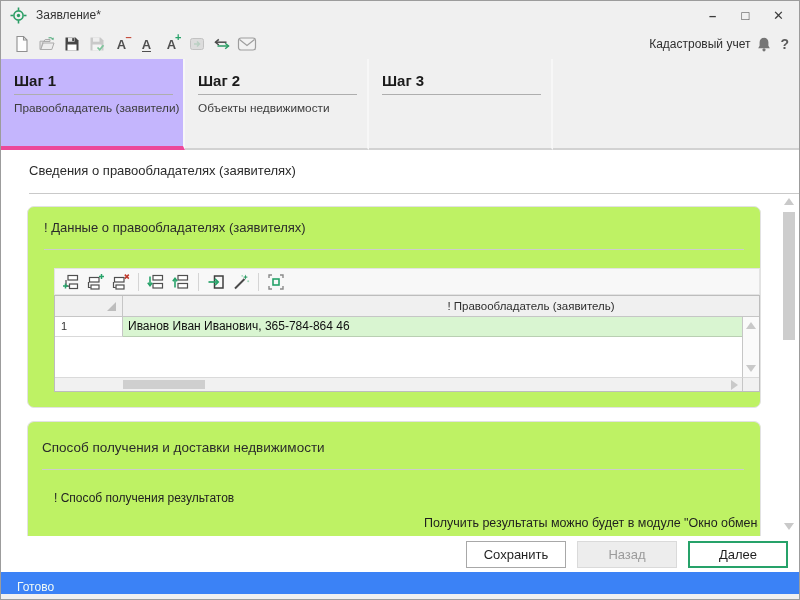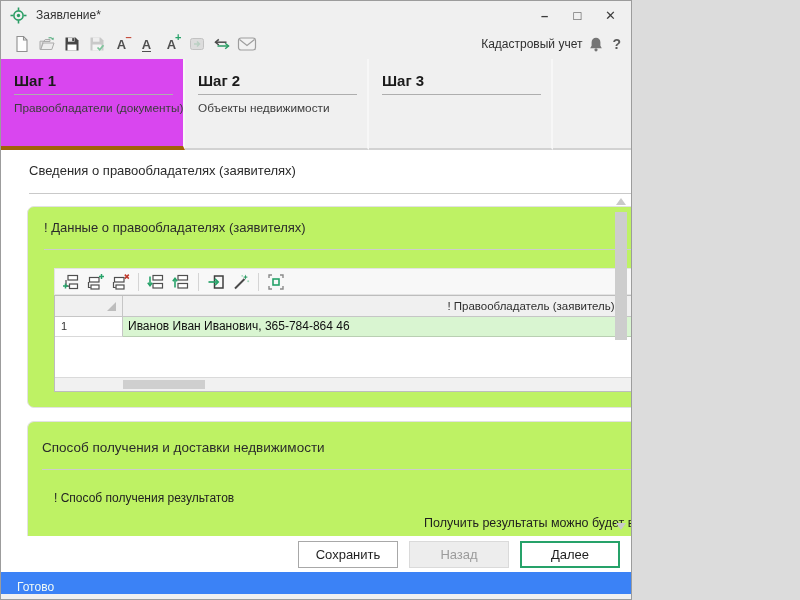--- a/index.html
+++ b/index.html
@@ -1,17 +1,17 @@
 <!DOCTYPE html>
 <html><head>
 <meta charset="utf-8">
 <style>
   html,body{margin:0;padding:0;}
   body{width:800px;height:600px;font-family:"Liberation Sans",sans-serif;background:#dcdcdc;}
-  .window{position:relative;width:632px;height:600px;box-sizing:border-box;border:1px solid #9c9c9c;background:#ffffff;overflow:hidden;}
+  .window{position:relative;width:800px;height:600px;box-sizing:border-box;border:1px solid #9c9c9c;background:#ffffff;overflow:hidden;}
 
   
   .titlebar{position:absolute;left:0;top:0;right:0;height:28px;background:#f0f0f0;display:flex;align-items:center;}
   .app-icon{margin-left:9px;display:flex;}
   .app-title{margin-left:9px;font-size:12px;color:#333;}
   .win-controls{position:absolute;right:4px;top:0;height:28px;display:flex;align-items:center;}
   .win-btn{width:33px;height:28px;display:flex;align-items:center;justify-content:center;font-size:13px;color:#3c3c3c;cursor:default;}
   .win-btn.minimize{font-weight:700;letter-spacing:0;}
 
   
@@ -23,21 +23,21 @@
   .a-badge.red{color:#c4493a;}
   .a-badge.green{color:#26a269;}
   .a-under{border-bottom:1.5px solid #4f4f4f;line-height:13px;}
   .tb-right{position:absolute;right:8px;top:0;height:30px;display:flex;align-items:center;gap:6px;}
   .module-label{font-size:12px;color:#2f2f2f;}
   .help-btn{font-size:14px;font-weight:700;color:#5a5a5a;padding:0 2px;}
 
   
   .tabstrip{position:absolute;left:0;top:58px;right:0;height:91px;display:flex;background:#f0f0f0;}
   .tab{width:184px;box-sizing:border-box;padding:13px 6px 0 13px;background:#f0f0f0;border-bottom:2px solid #d2d2d2;border-right:2px solid #f7f7f7;}
-  .tab.active{background:#d946ef;border-bottom:4px solid #a16207;}
+  .tab.active{background:#c4b5fd;border-bottom:4px solid #ec4899;}
   .tab-title{font-size:15px;font-weight:700;color:#1b1b1b;padding-bottom:5px;border-bottom:1px solid #aeaeae;margin-right:4px;}
   .tab-sub{font-size:11.8px;color:#3c3c3c;margin-top:6px;white-space:nowrap;}
   .tab-filler{flex:1;border-bottom:2px solid #d2d2d2;}
 
   
   .content{position:absolute;left:12px;top:149px;right:0;height:386px;background:#fff;overflow:hidden;}
   .section-title{position:absolute;left:16px;top:13px;font-size:13px;color:#2b2b2b;}
   .section-rule{position:absolute;left:16px;top:43px;width:770px;border-top:1px solid #c9c9c9;}
 
   .panel{position:absolute;box-sizing:border-box;border:1px solid #e2e2e2;border-radius:7px;background:#bef264;}
@@ -194,21 +194,21 @@
             <circle cx="8" cy="13.8" r="1.6" fill="#757575"></circle>
           </svg>
       </span>
       <span class="help-btn">?</span>
     </div>
   </div>
 
   <div class="tabstrip">
     <div class="tab active">
       <div class="tab-title">Шаг 1</div>
-      <div class="tab-sub">Правообладатели (документы)</div>
+      <div class="tab-sub">Правообладатель (заявители)</div>
     </div>
     <div class="tab">
       <div class="tab-title">Шаг 2</div>
       <div class="tab-sub">Объекты недвижимости</div>
     </div>
     <div class="tab">
       <div class="tab-title">Шаг 3</div>
     </div>
     <div class="tab-filler"></div>
   </div>

